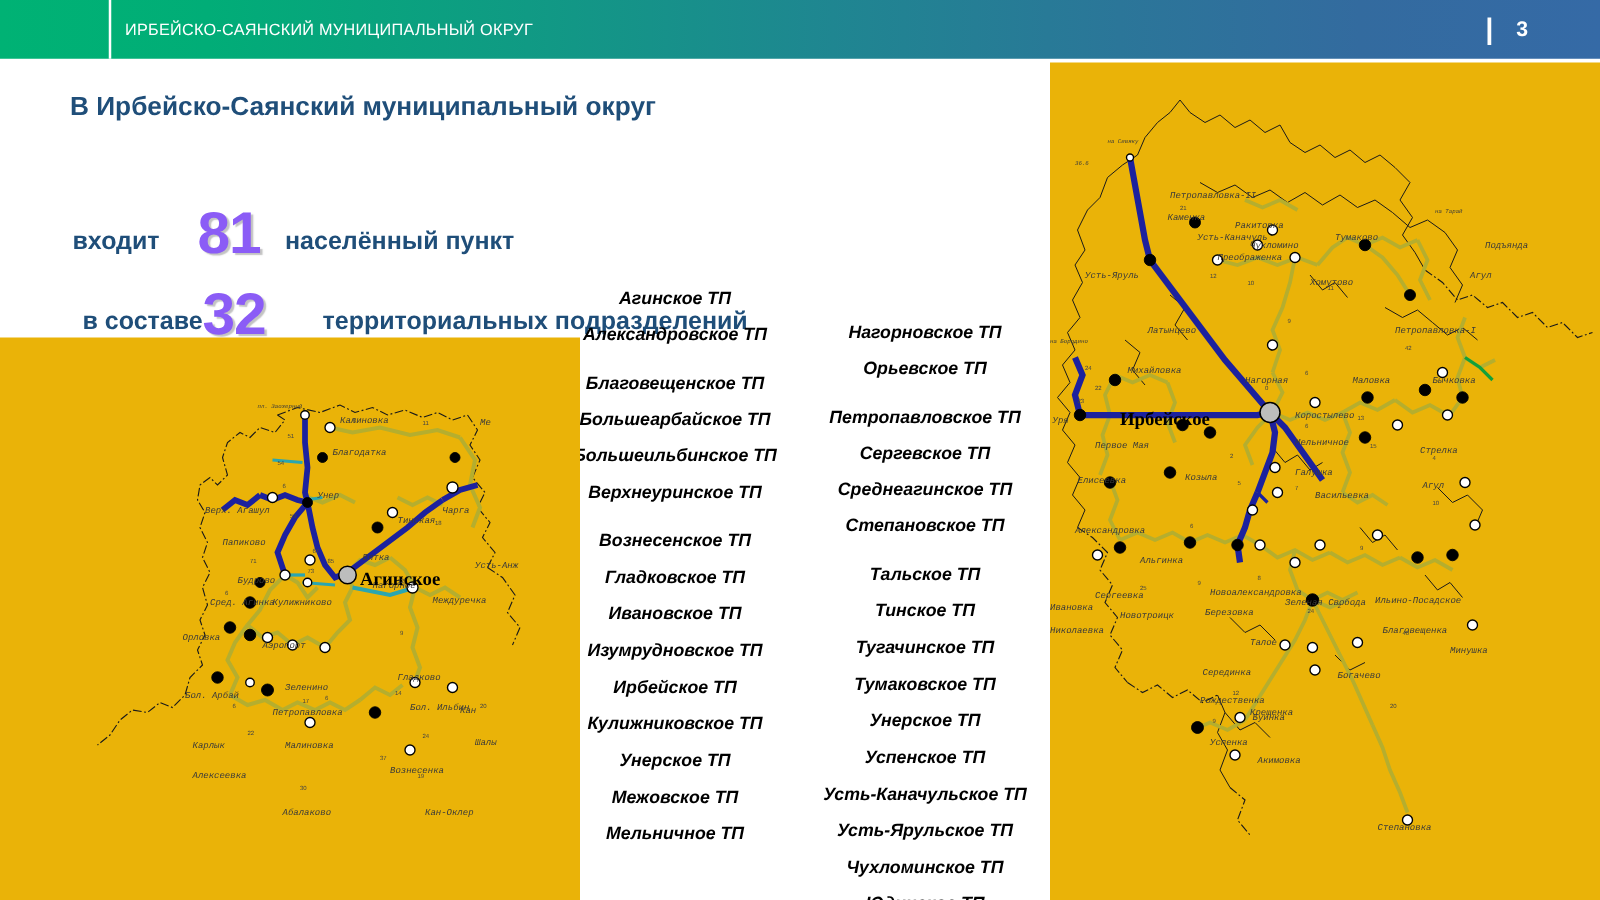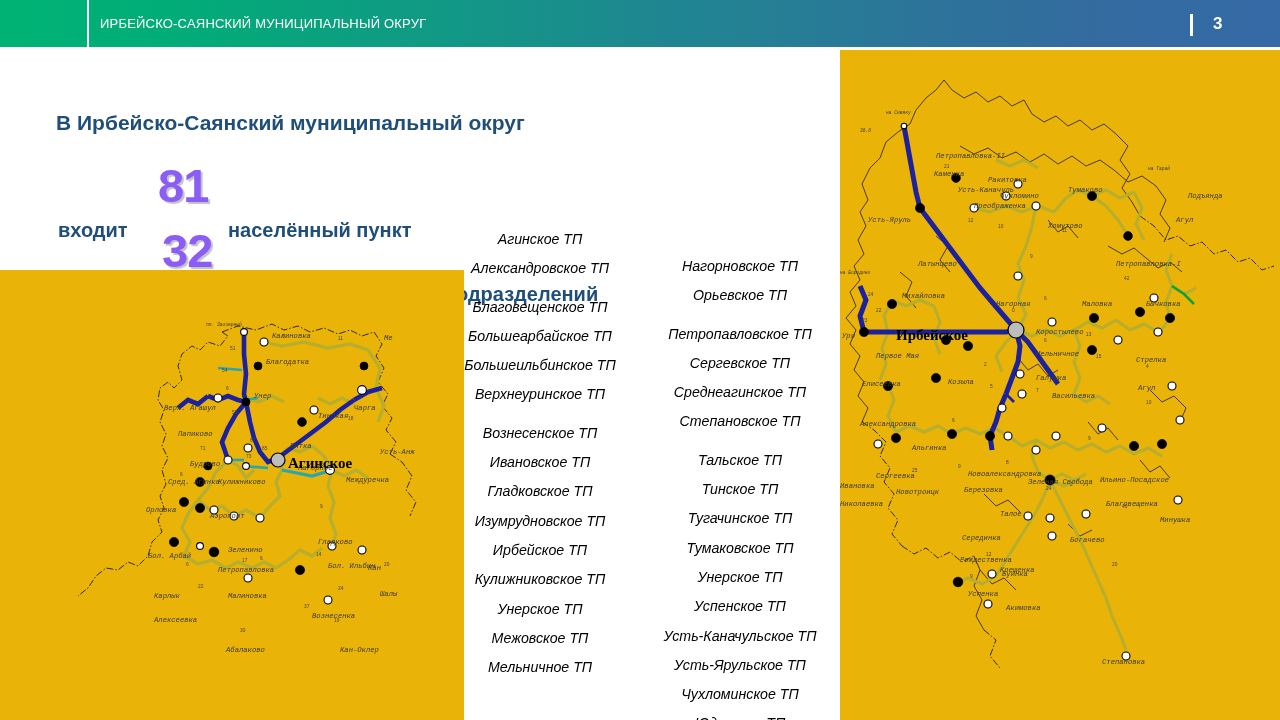--- a/index.html
+++ b/index.html
@@ -26,21 +26,21 @@
   #page-divider{
     position:absolute;left:1190px;top:14px;width:3px;height:22px;background:#ffffff;
   }
   #page-number{
     position:absolute;left:1213px;top:0;height:47px;line-height:47px;
     color:#ffffff;font-size:17px;font-weight:700;
   }
 
   
   #lead-block{position:absolute;left:0;top:56px;width:700px;height:180px;}
-  .lead-line{position:absolute;white-space:nowrap;color:#1f4e79;font-weight:700;margin-top:37px;}
+  .lead-line{position:absolute;white-space:nowrap;color:#1f4e79;font-weight:700;}
   #lead-l1{left:56px;top:18px;font-size:21px;}
   #lead-l2-a{left:58px;top:126px;font-size:20px;text-align:right;}
   #lead-l2-b{left:228px;top:126px;font-size:20px;}
   #lead-l3-a{left:66px;top:190px;font-size:20px;}
   #lead-l3-b{left:258px;top:190px;font-size:20px;}
   .big-number{
     position:absolute;color:#8b5cf6;font-weight:700;font-size:47px;
     font-family:"Liberation Sans","DejaVu Sans",sans-serif;
     text-shadow:2px 2px 1px rgba(120,120,120,.45);
     letter-spacing:-1px;
@@ -50,20 +50,21 @@
 
   
   #tp-list{position:absolute;left:440px;top:232px;width:420px;height:480px;}
   .tp-col{position:absolute;top:0;width:200px;}
   #tp-col-1{left:0px;}
   #tp-col-2{left:200px;margin-top:27px;}
   .tp-item{
     font-style:italic;font-size:14.2px;color:#000000;text-align:center;
     line-height:14px;height:29.3px;white-space:nowrap;
     font-family:"Liberation Sans","DejaVu Sans",sans-serif;
+    font-weight:bold;
   }
   .tp-item.gap{padding-top:9px;height:29.3px;}
 
   
   .map{position:absolute;overflow:hidden;background:#eab308;}
   #map-left{left:0;top:270px;width:432px;height:450px;padding-left:32px;}
   #map-right{left:840px;top:50px;width:440px;height:670px;}
   .map svg{display:block;}
   .region-title{
     position:absolute;font-family:"Liberation Serif","DejaVu Serif",serif;
@@ -122,22 +123,22 @@
 
 <div id="tp-list">
   <div class="tp-col" id="tp-col-1">
     <div class="tp-item">Агинское ТП</div>
     <div class="tp-item">Александровское ТП</div>
     <div class="tp-item gap">Благовещенское ТП</div>
     <div class="tp-item">Большеарбайское ТП</div>
     <div class="tp-item">Большеильбинское ТП</div>
     <div class="tp-item">Верхнеуринское ТП</div>
     <div class="tp-item gap">Вознесенское ТП</div>
+    <div class="tp-item">Гладковское ТП</div>
     <div class="tp-item">Ивановское ТП</div>
-    <div class="tp-item">Гладковское ТП</div>
     <div class="tp-item">Изумрудновское ТП</div>
     <div class="tp-item">Ирбейское ТП</div>
     <div class="tp-item">Кулижниковское ТП</div>
     <div class="tp-item">Унерское ТП</div>
     <div class="tp-item">Межовское ТП</div>
     <div class="tp-item">Мельничное ТП</div>
   </div>
   <div class="tp-col" id="tp-col-2">
     <div class="tp-item">Нагорновское ТП</div>
     <div class="tp-item">Орьевское ТП</div>

